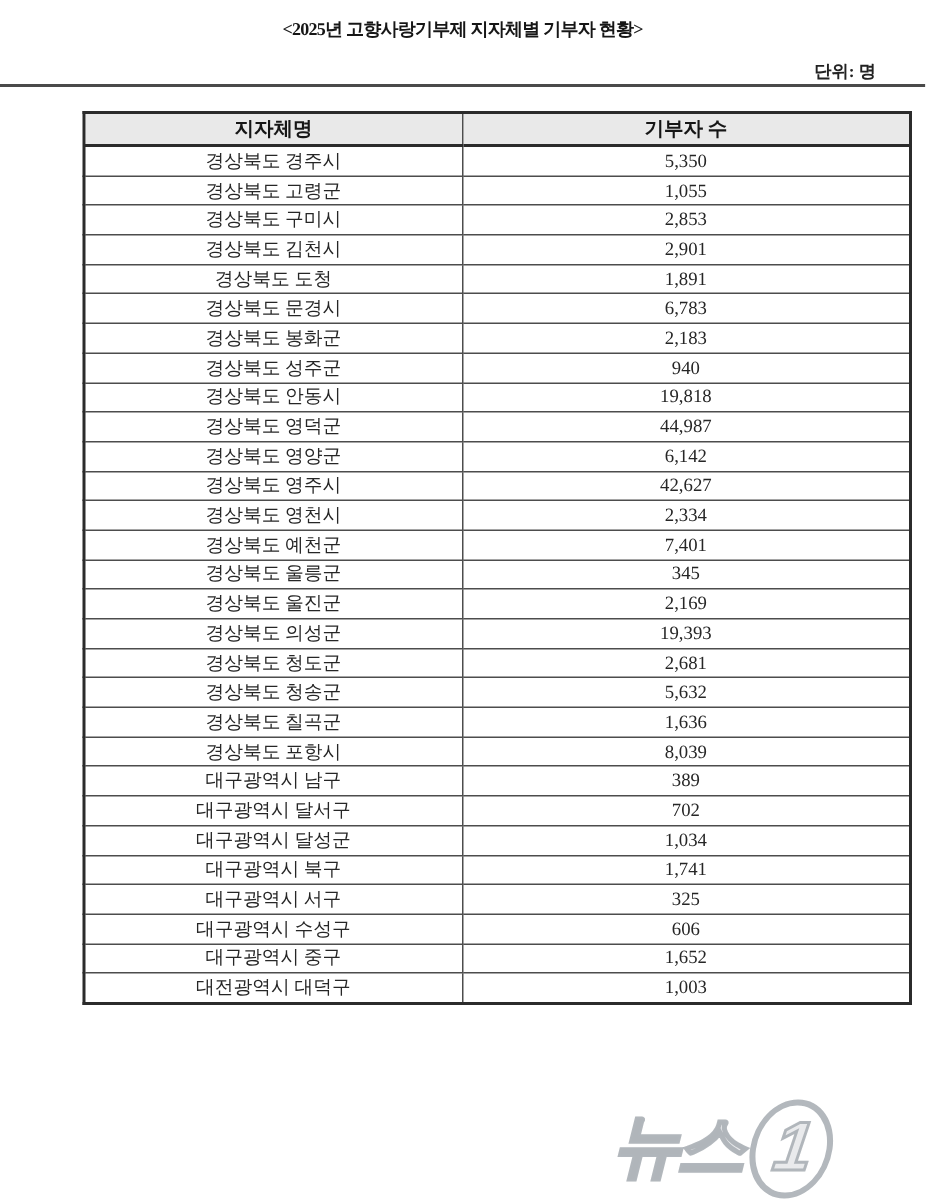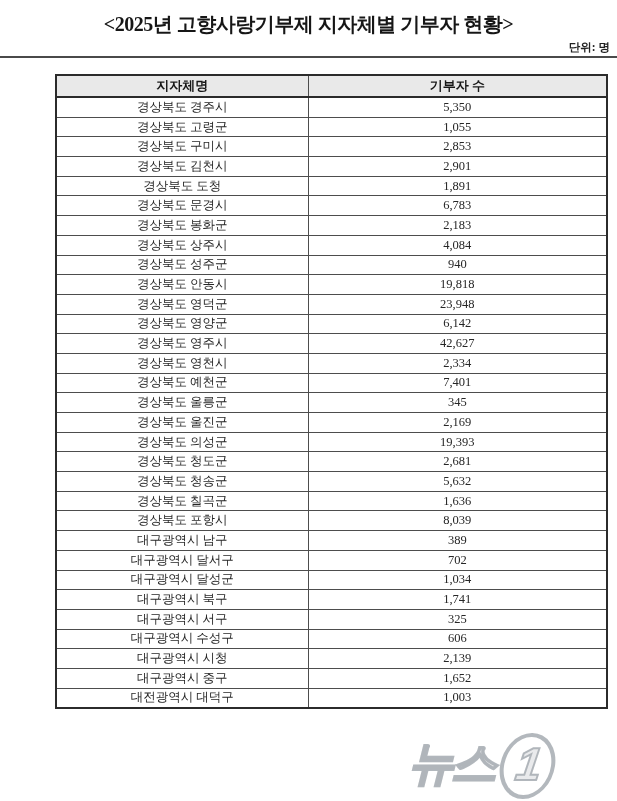--- a/index.html
+++ b/index.html
@@ -19,29 +19,29 @@
     height: 801px;
     background: #ffffff;
     overflow: hidden;
   }
   .title {
     position: absolute;
     top: 11px;
     left: 0;
     width: 617px;
     text-align: center;
-    font-size: 20px;
+    font-size: 12px;
     font-weight: 700;
     letter-spacing: -0.5px;
     color: #161616;
   }
   .unit-label {
     position: absolute;
     top: 40px;
-    right: 7px;
+    right: 33px;
     font-size: 11.5px;
     font-weight: 700;
     color: #222;
     margin-left: 21px;
   }
   .top-rule {
     position: absolute;
     top: 56px;
     left: 0;
     width: 617px;
@@ -161,34 +161,30 @@
           </tr>
           <tr>
             <td>경상북도 문경시</td>
             <td>6,783</td>
           </tr>
           <tr>
             <td>경상북도 봉화군</td>
             <td>2,183</td>
           </tr>
           <tr>
-            <td>경상북도 상주시</td>
-            <td>4,084</td>
-          </tr>
-          <tr>
             <td>경상북도 성주군</td>
             <td>940</td>
           </tr>
           <tr>
             <td>경상북도 안동시</td>
             <td>19,818</td>
           </tr>
           <tr>
             <td>경상북도 영덕군</td>
-            <td>23,948</td>
+            <td>44,987</td>
           </tr>
           <tr>
             <td>경상북도 영양군</td>
             <td>6,142</td>
           </tr>
           <tr>
             <td>경상북도 영주시</td>
             <td>42,627</td>
           </tr>
           <tr>
@@ -243,24 +239,20 @@
             <td>대구광역시 북구</td>
             <td>1,741</td>
           </tr>
           <tr>
             <td>대구광역시 서구</td>
             <td>325</td>
           </tr>
           <tr>
             <td>대구광역시 수성구</td>
             <td>606</td>
-          </tr>
-          <tr>
-            <td>대구광역시 시청</td>
-            <td>2,139</td>
           </tr>
           <tr>
             <td>대구광역시 중구</td>
             <td>1,652</td>
           </tr>
           <tr>
             <td>대전광역시 대덕구</td>
             <td>1,003</td>
           </tr>
         </tbody>

